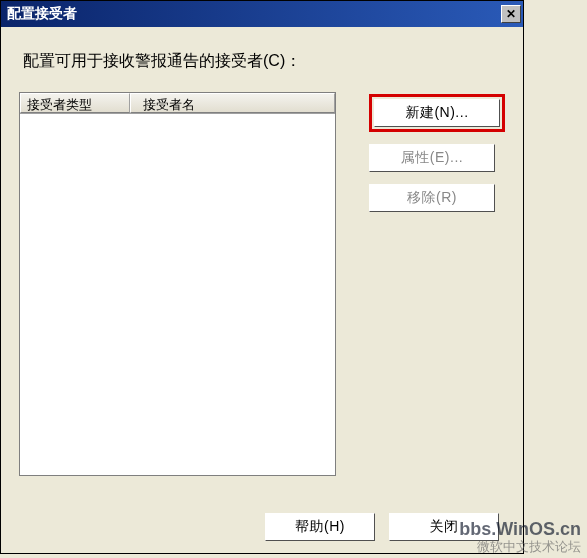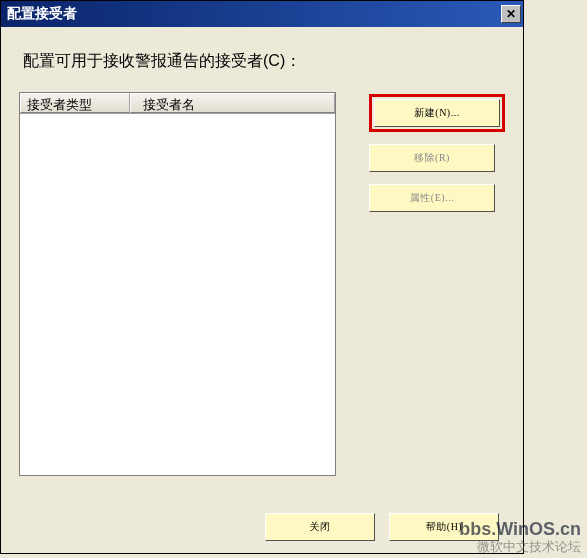--- a/index.html
+++ b/index.html
@@ -103,28 +103,28 @@
   }
   .sidebtns {
     display: flex;
     flex-direction: column;
     gap: 12px;
     margin-top: 2px;
   }
   .winbtn {
     width: 126px;
     height: 28px;
-    background: #fef9c3;
+    background: #ffffff;
     border: 1px solid #888;
     border-top-color: #fff;
     border-left-color: #fff;
     border-right-color: #505050;
     border-bottom-color: #505050;
-    font-size: 10px;
-    font-family: Liberation Serif, serif;
+    font-size: 14px;
+    font-family: Liberation Sans, sans-serif;
     cursor: pointer;
     box-sizing: border-box;
     letter-spacing: 0.5px;
   }
   .winbtn:disabled {
     color: #888;
     cursor: default;
   }
   .highlight-wrap {
     border: 3px solid #d40000;
@@ -184,28 +184,28 @@
           <div class="lv-col col1">接受者类型</div>
           <div class="lv-col col2">接受者名</div>
         </div>
         <div class="lv-body"></div>
       </div>
 
       <div class="sidebtns">
         <span class="highlight-wrap">
           <button class="winbtn">新建(N)...</button>
         </span>
+        <button class="winbtn" disabled="">属性(E)...</button>
         <button class="winbtn" disabled="">移除(R)</button>
-        <button class="winbtn" disabled="">属性(E)...</button>
       </div>
     </div>
 
     <div class="bottom-row">
+      <button class="winbtn">帮助(H)</button>
       <button class="winbtn">关闭</button>
-      <button class="winbtn">帮助(H)</button>
     </div>
   </div>
 </div>
 
 <div class="watermark">
   <div class="wm1">bbs.WinOS.cn</div>
   <div class="wm2">微软中文技术论坛</div>
 </div>
 
 </body></html>

